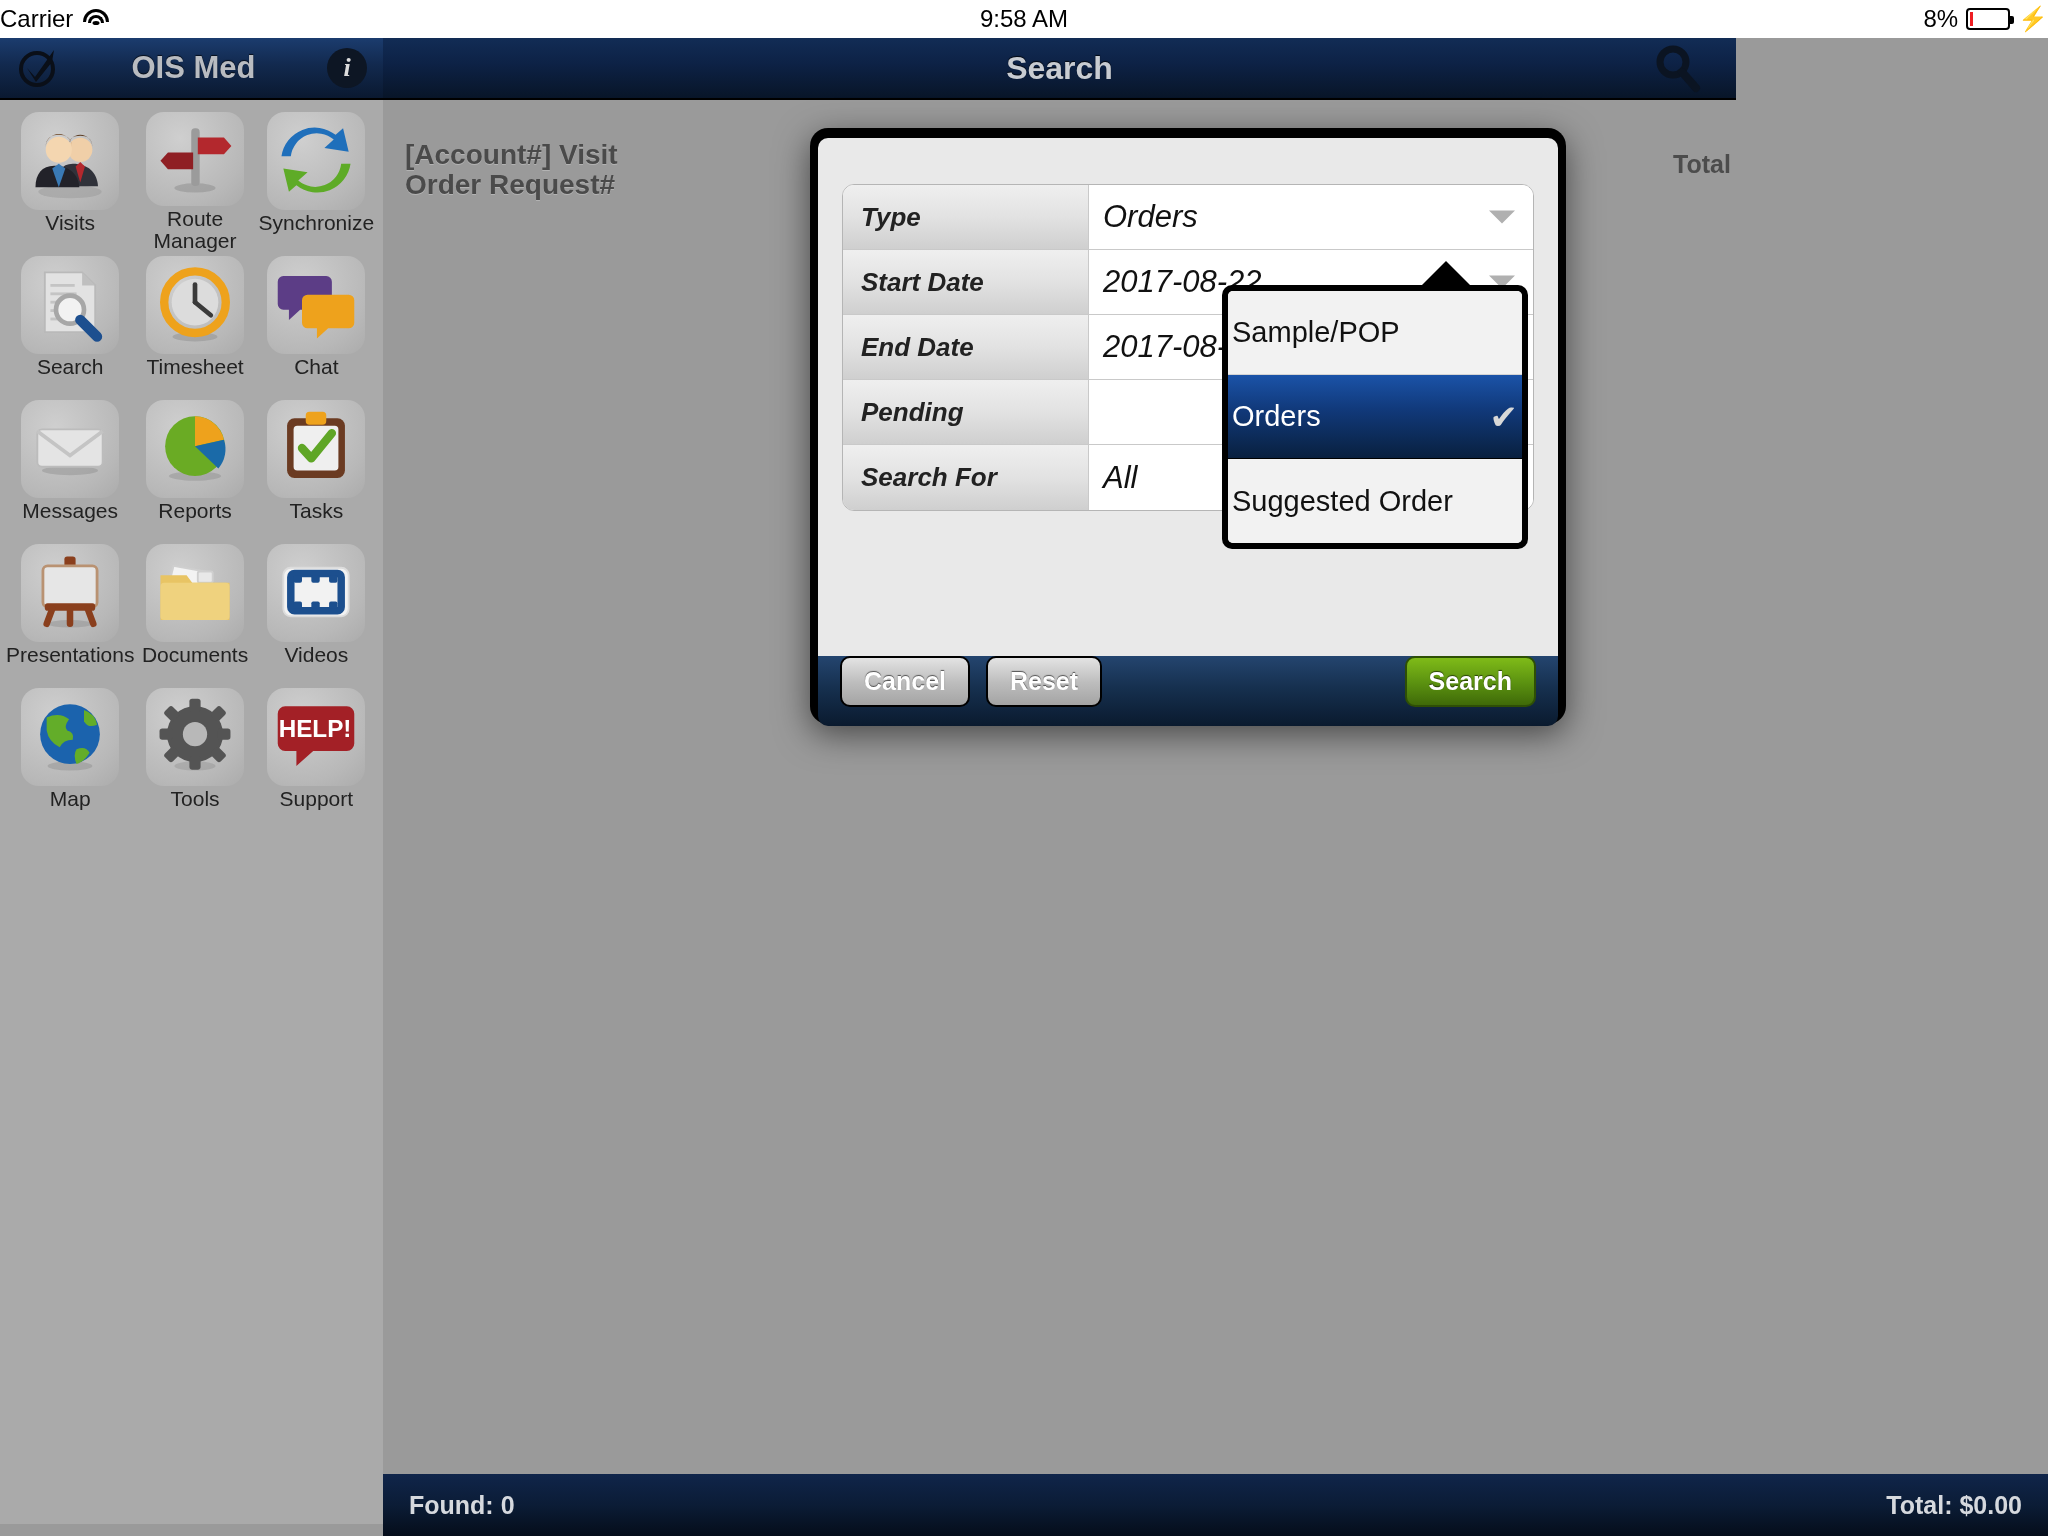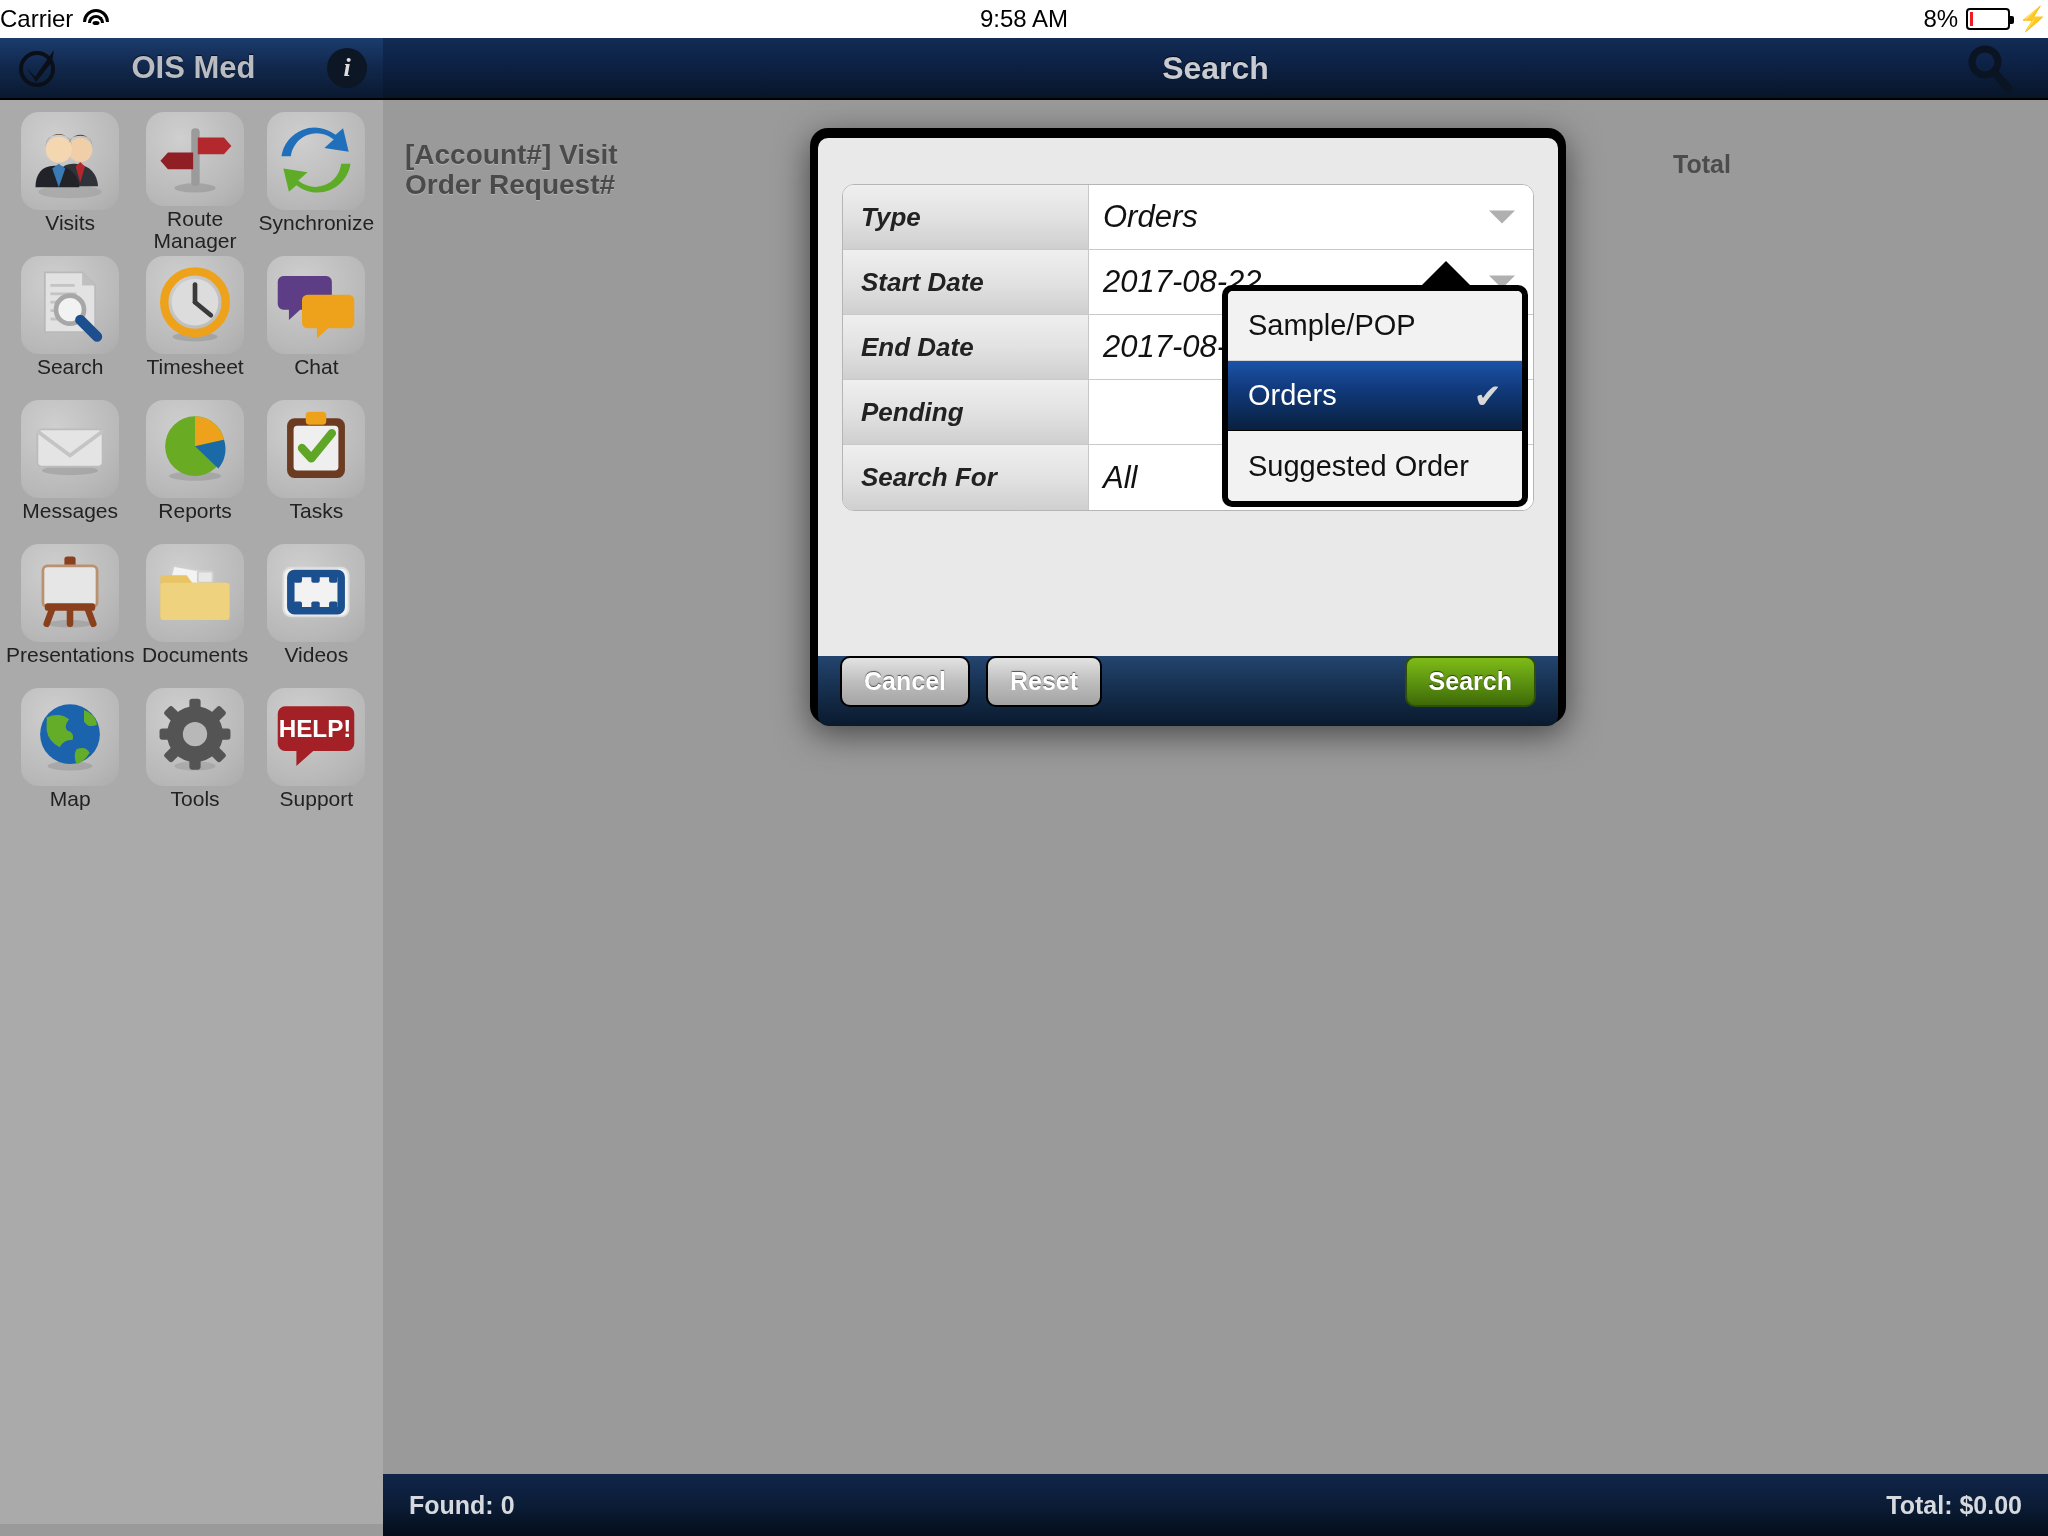--- a/index.html
+++ b/index.html
@@ -28,21 +28,21 @@
   .wifi-icon i.a { width: 26px; height: 13px; top: 0; }
   .wifi-icon i.b { width: 16px; height: 8px; top: 6px; }
   .wifi-icon i.c { width: 7px; height: 4px; top: 12px; border-radius: 50%; background:#000; border:none;}
   .battery { position: relative; width: 44px; height: 22px; border: 2px solid #000; border-radius: 4px; }
   .battery .cap { position:absolute; right:-6px; top: 6px; width: 4px; height: 8px; background:#000; border-radius: 0 2px 2px 0;}
   .battery .fill { position:absolute; left: 2px; top: 2px; bottom: 2px; background: #ee1d22; }
   .bolt { font-size: 24px; line-height: 1; }
 
   
   .navbar {
-    position: absolute; top: 38px; left: 0; width: 2048px; height: 62px;
+    position: absolute; top: 38px; left: 0; width: 1736px; height: 62px;
     background: linear-gradient(180deg, #122c55 0%, #0d2246 42%, #081528 100%);
     border-bottom: 2px solid #000;
     padding-left: 25px;
   }
   .nav-left {
     position: absolute; left: 0; top: 0; width: 383px; height: 60px;
     background: linear-gradient(180deg, #1b3c6e 0%, #12294e 45%, #0a1930 100%);
     display: flex; align-items: center; padding: 0 16px;
   }
   .nav-logo { width: 44px; height: 44px; position: relative; flex: 0 0 auto;}
@@ -133,21 +133,21 @@
   
   .popover { position: absolute; left: 1222px; top: 285px; width: 306px; z-index: 40; }
   .popover-arrow {
     position: absolute; top: -24px; right: 56px; width: 0; height: 0;
     border-left: 26px solid transparent; border-right: 26px solid transparent;
     border-bottom: 26px solid #000;
   }
   .popover-box { background: #000; border-radius: 10px; padding: 6px; }
   .popover-list { background: #f2f2f2; border-radius: 5px; overflow: hidden; }
   .pop-item {
-    height: 70px; display: flex; align-items: center; padding: 0 20px;
+    height: 84px; display: flex; align-items: center; padding: 0 4px;
     font-size: 29px; color: #111; border-bottom: 1px solid #d4d4d4; background: #f2f2f2; text-align: right;
   }
   .pop-item:last-child { border-bottom: none; }
   .pop-item.selected {
     background: linear-gradient(180deg, #1b53a8 0%, #113a7c 40%, #09203f 100%);
     color: #fff; border-bottom: 1px solid #000;
   }
   .pop-item .check { margin-left: auto; font-size: 34px; color: #d8d8d8; }
 </style>
 </head>

